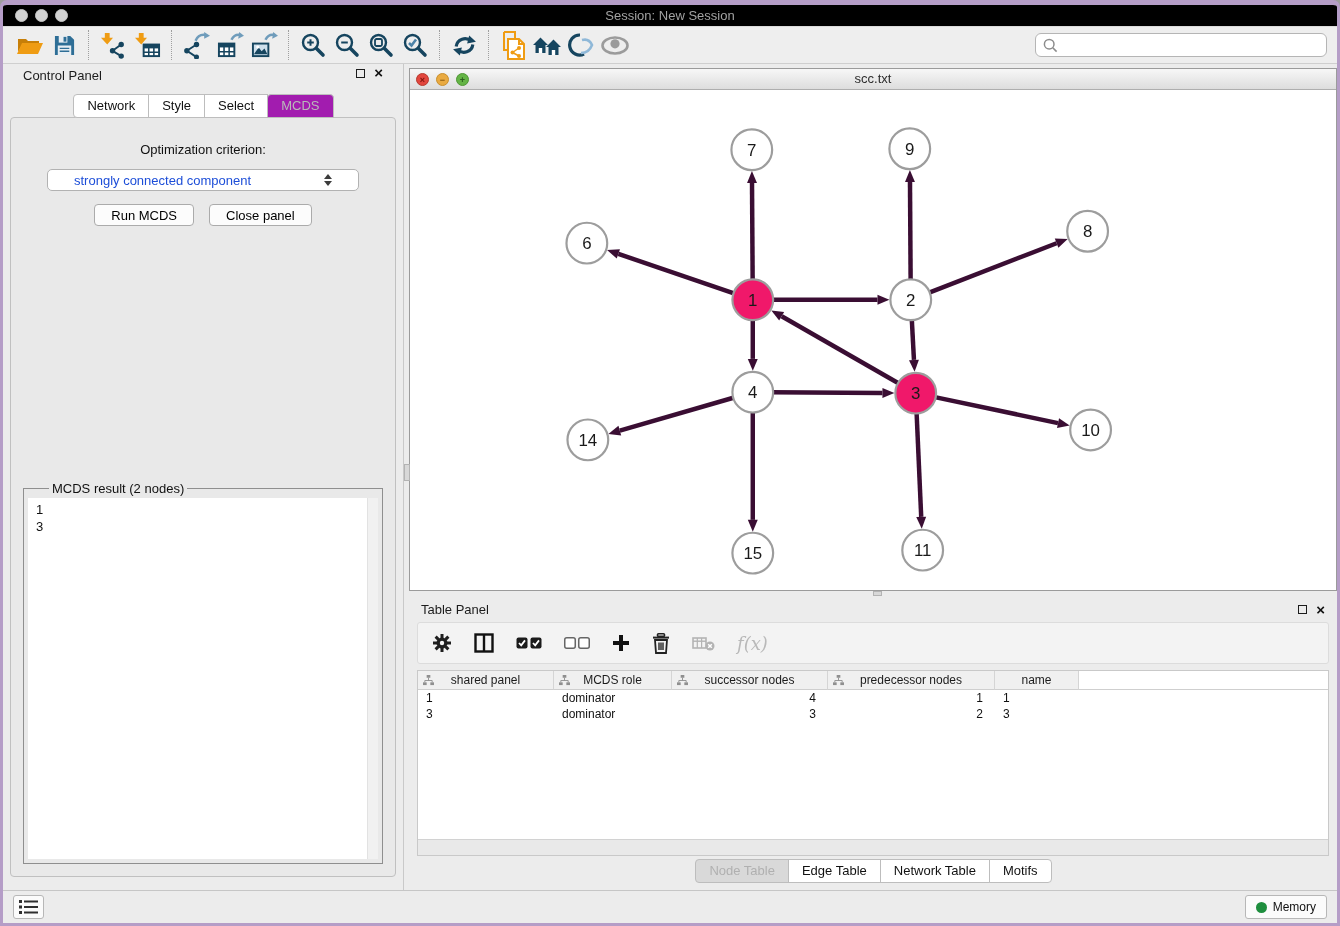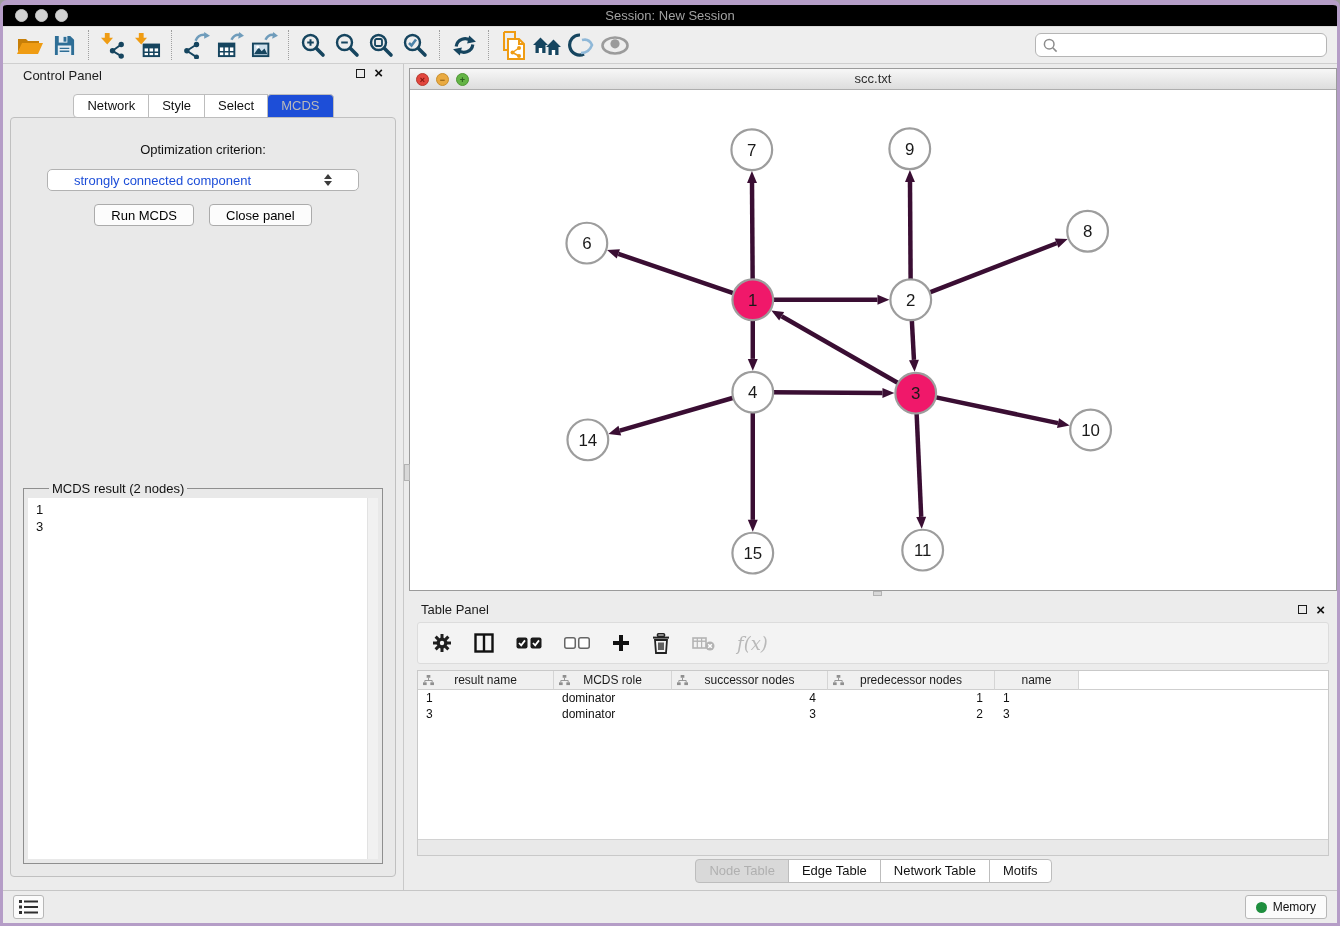--- a/index.html
+++ b/index.html
@@ -30,21 +30,21 @@
   .control-panel { width:400px; flex:none; display:flex; flex-direction:column; padding:4px 0 13px; }
   .panel-head { height:26px; display:flex; align-items:flex-start; padding:0 20px; flex:none; }
   .panel-title { font-size:13px; color:#1c1c1c; }
   .win-icons { margin-left:auto; display:flex; align-items:center; gap:9px; }
   .float-box { width:9px; height:9px; border:1.5px solid #1c1c1c; display:inline-block; }
   .close-x { font-size:15px; font-weight:bold; color:#111; line-height:10px; }
   .cp-tabs { display:flex; justify-content:center; position:relative; z-index:2; flex:none; }
   .tab { font-size:13px; padding:3px 13px 4px; background:#fff; border:1px solid #bdbdbd; margin-right:-1px; color:#111; cursor:default; }
   .tab.first { border-radius:4px 0 0 4px; }
   .tab.last { border-radius:0 4px 4px 0; }
-  .cp-tabs .tab.active { background:#1d4ed8; color:#b9b9b9; border-radius:4px 4px 0 0;padding-left:13px; }
+  .cp-tabs .tab.active { background:#a21caf; color:#b9b9b9; border-radius:4px 4px 0 0;padding-left:13px; }
   .cp-body { flex:1; margin:-1px 7px 0; border:1px solid #c0c0c0; border-radius:4px; background:#e9e9e9;
              display:flex; flex-direction:column; align-items:center; padding:24px 12px 12px; min-height:0; }
   .opt-label { font-size:13px; color:#111; }
   .dropdown { margin-top:12px; width:312px; height:22px; background:#fff; border:1px solid #b2b2b2; border-radius:5px;
               display:flex; align-items:center; padding:0 26px; font-size:13px; color:#1d4ed8; }
   .stepper { margin-left:auto; display:flex; flex-direction:column; gap:2px; }
   .stepper i { width:0; height:0; border-left:4px solid transparent; border-right:4px solid transparent; display:block; }
   .stepper .up { border-bottom:5px solid #3c3c3c; }
   .stepper .down { border-top:5px solid #3c3c3c; }
   .btn-row { margin-top:13px; display:flex; gap:15px; }
@@ -482,21 +482,21 @@
         </div>
         <div class="tp-table">
           <div class="tgrid thead" id="tp-thead">
               <div class="th">
   <svg width="11" height="11" viewBox="0 0 12 12">
     <rect x="4" y="0" width="4" height="3" fill="#8f8f8f"></rect>
     <rect x="0" y="8" width="4" height="3" fill="#8f8f8f"></rect>
     <rect x="8" y="8" width="4" height="3" fill="#8f8f8f"></rect>
     <path d="M6 3 V6 M2 8 V6 H10 V8" stroke="#8f8f8f" fill="none" stroke-width="1"></path>
   </svg>
-<span>result name</span>
+<span>shared panel</span>
               </div>
               <div class="th">
   <svg width="11" height="11" viewBox="0 0 12 12">
     <rect x="4" y="0" width="4" height="3" fill="#8f8f8f"></rect>
     <rect x="0" y="8" width="4" height="3" fill="#8f8f8f"></rect>
     <rect x="8" y="8" width="4" height="3" fill="#8f8f8f"></rect>
     <path d="M6 3 V6 M2 8 V6 H10 V8" stroke="#8f8f8f" fill="none" stroke-width="1"></path>
   </svg>
 <span>MCDS role</span>
               </div>

